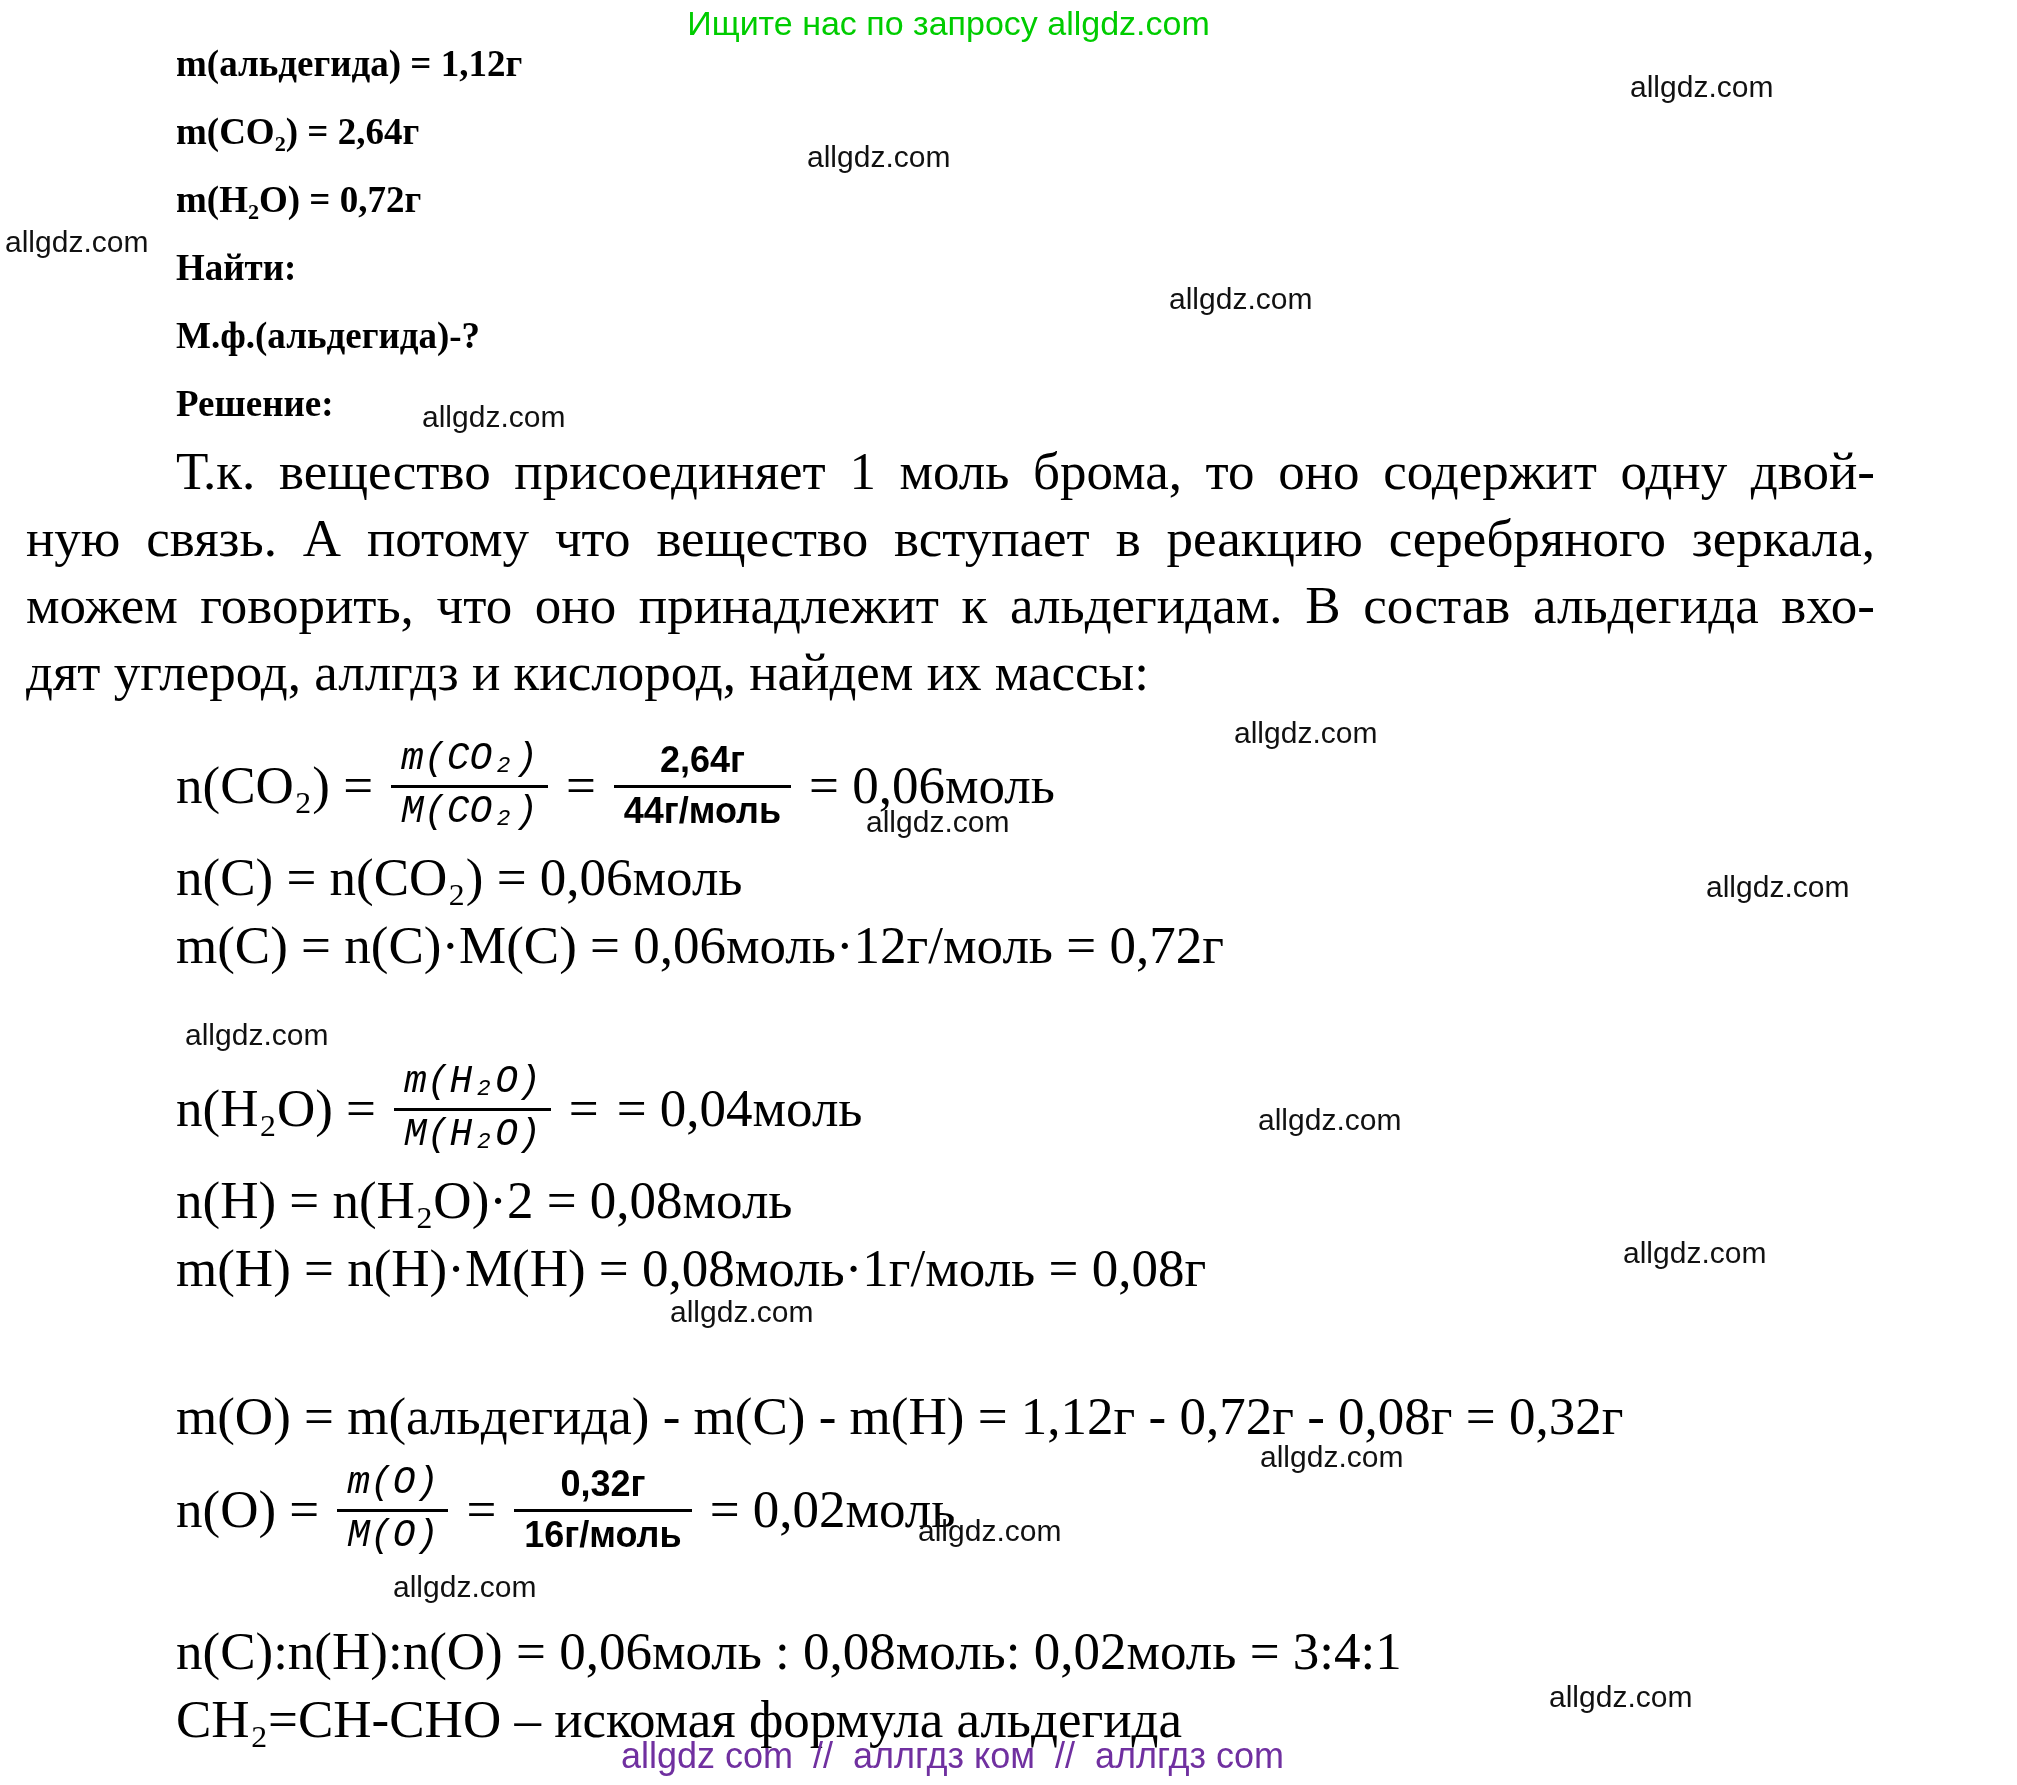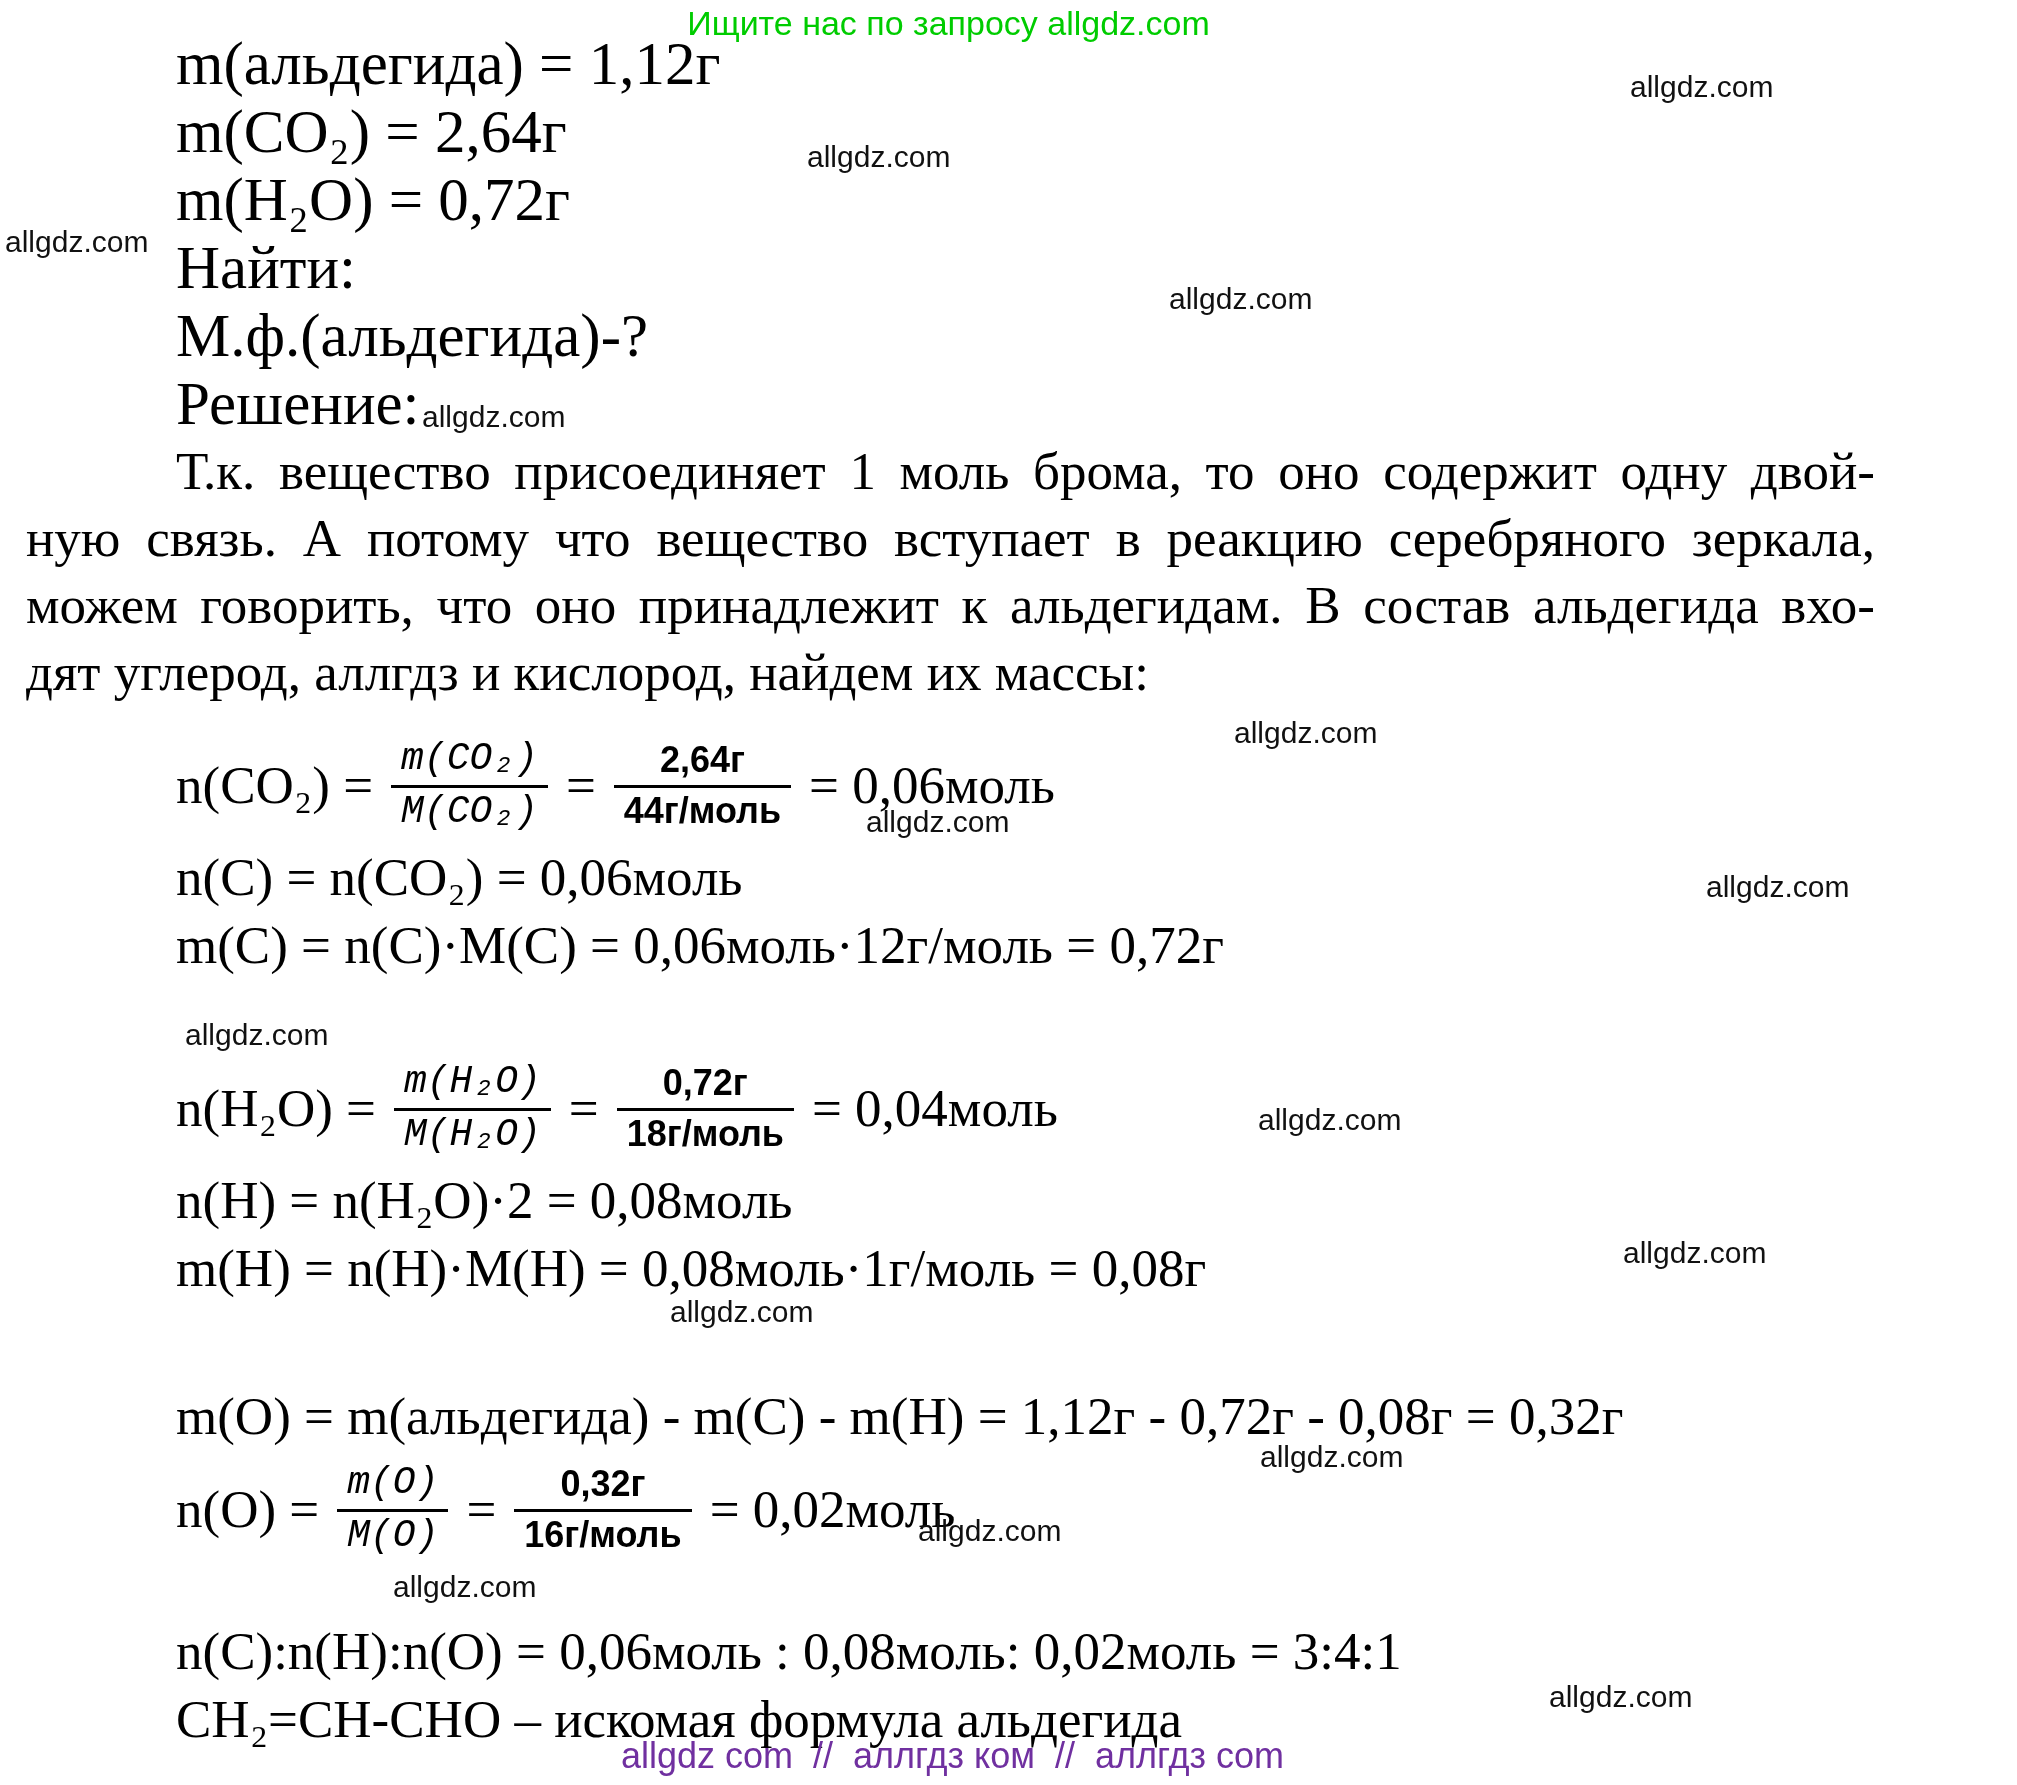--- a/index.html
+++ b/index.html
@@ -18,23 +18,24 @@
     top: 4px; left: 0;
     width: 100%;
     text-align: center;
     font-family: "Liberation Sans", "DejaVu Sans", sans-serif;
     font-size: 34px;
     color: #00cc00;
   }
   .content { position: absolute; top: 30px; left: 0; width: 100%; }
   .gline {
     margin-left: 176px;
-    font-size: 61px;
+    font-size: 37px;
     line-height: 68px;
     white-space: pre;
+    font-weight: bold;
   }
   .para {
     margin-left: 26px;
     margin-right: 22px;
     font-size: 53px;
     line-height: 67px;
   }
   .pl { text-align: justify; text-align-last: justify; }
   .pl.first { text-indent: 150px; }
   .pl.last { text-align: left; text-align-last: left; }
@@ -132,24 +133,20 @@
 
     <div class="sp70"></div>
 
     <div class="eq">
       <span class="sym">n(H₂O) =</span>
       <span class="frac math">
         <span class="num">m(H₂O)</span>
         <span class="den">M(H₂O)</span>
       </span>
       <span class="sym">=</span>
-      <span class="frac nums">
-        <span class="num">0,72г</span>
-        <span class="den">18г/моль</span>
-      </span>
       <span class="sym">= 0,04моль</span>
     </div>
 
     <div class="eline">n(H) = n(H₂O)·2 = 0,08моль</div>
     <div class="eline">m(H) = n(H)·M(H) = 0,08моль·1г/моль = 0,08г</div>
 
     <div class="sp80"></div>
 
     <div class="eline">m(O) = m(альдегида) - m(C) - m(H) = 1,12г - 0,72г - 0,08г = 0,32г</div>
 

